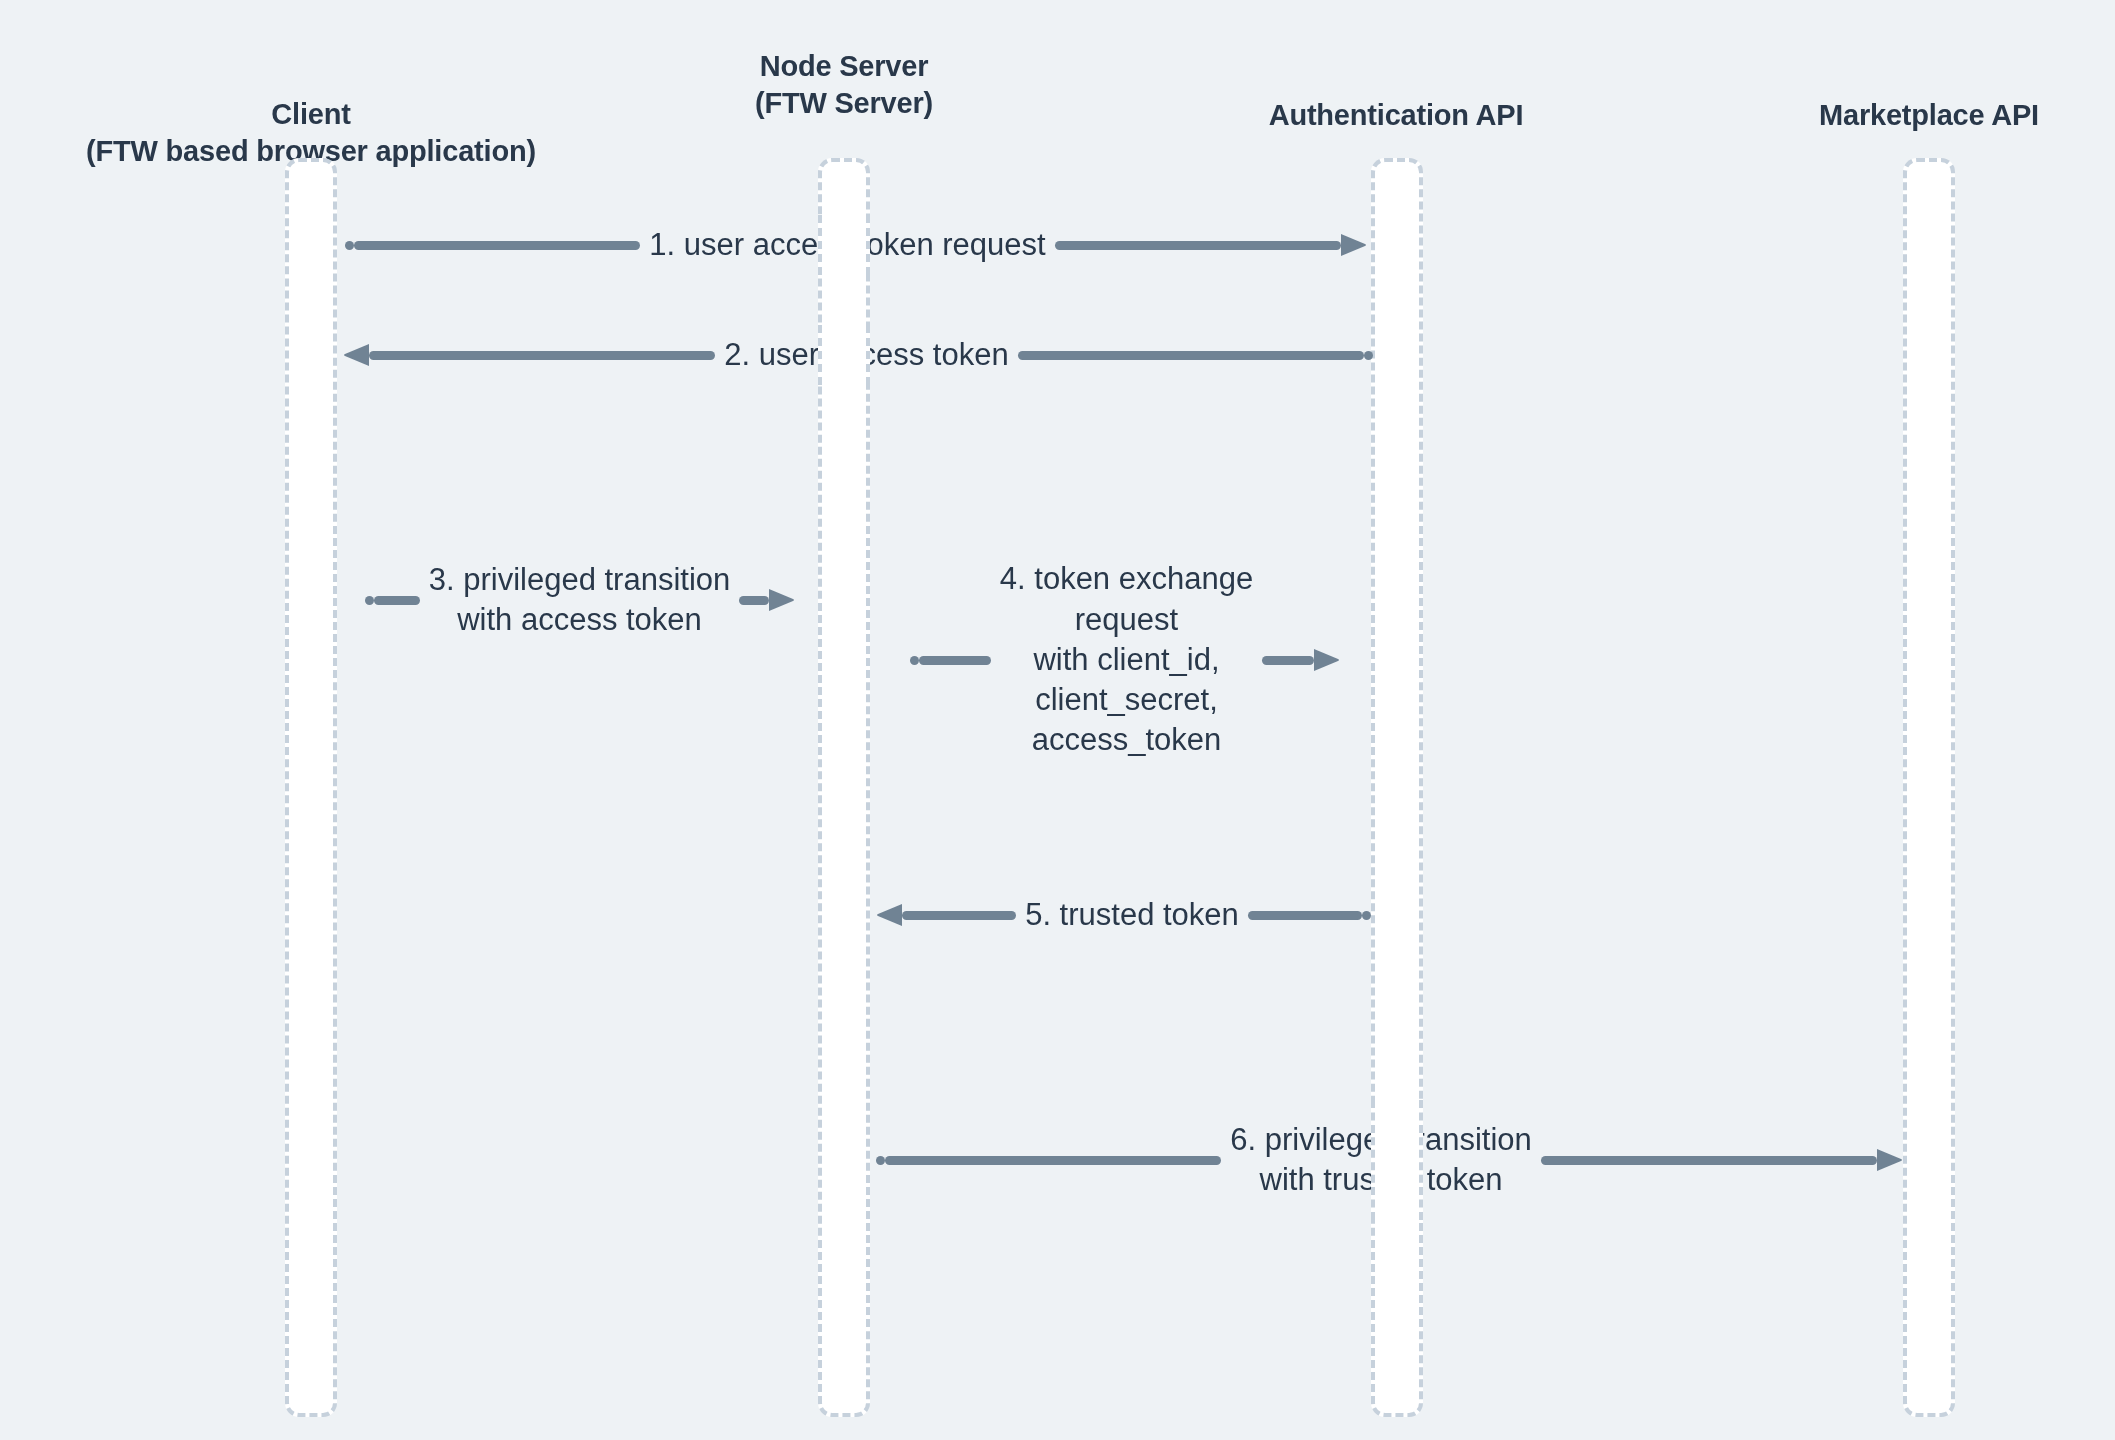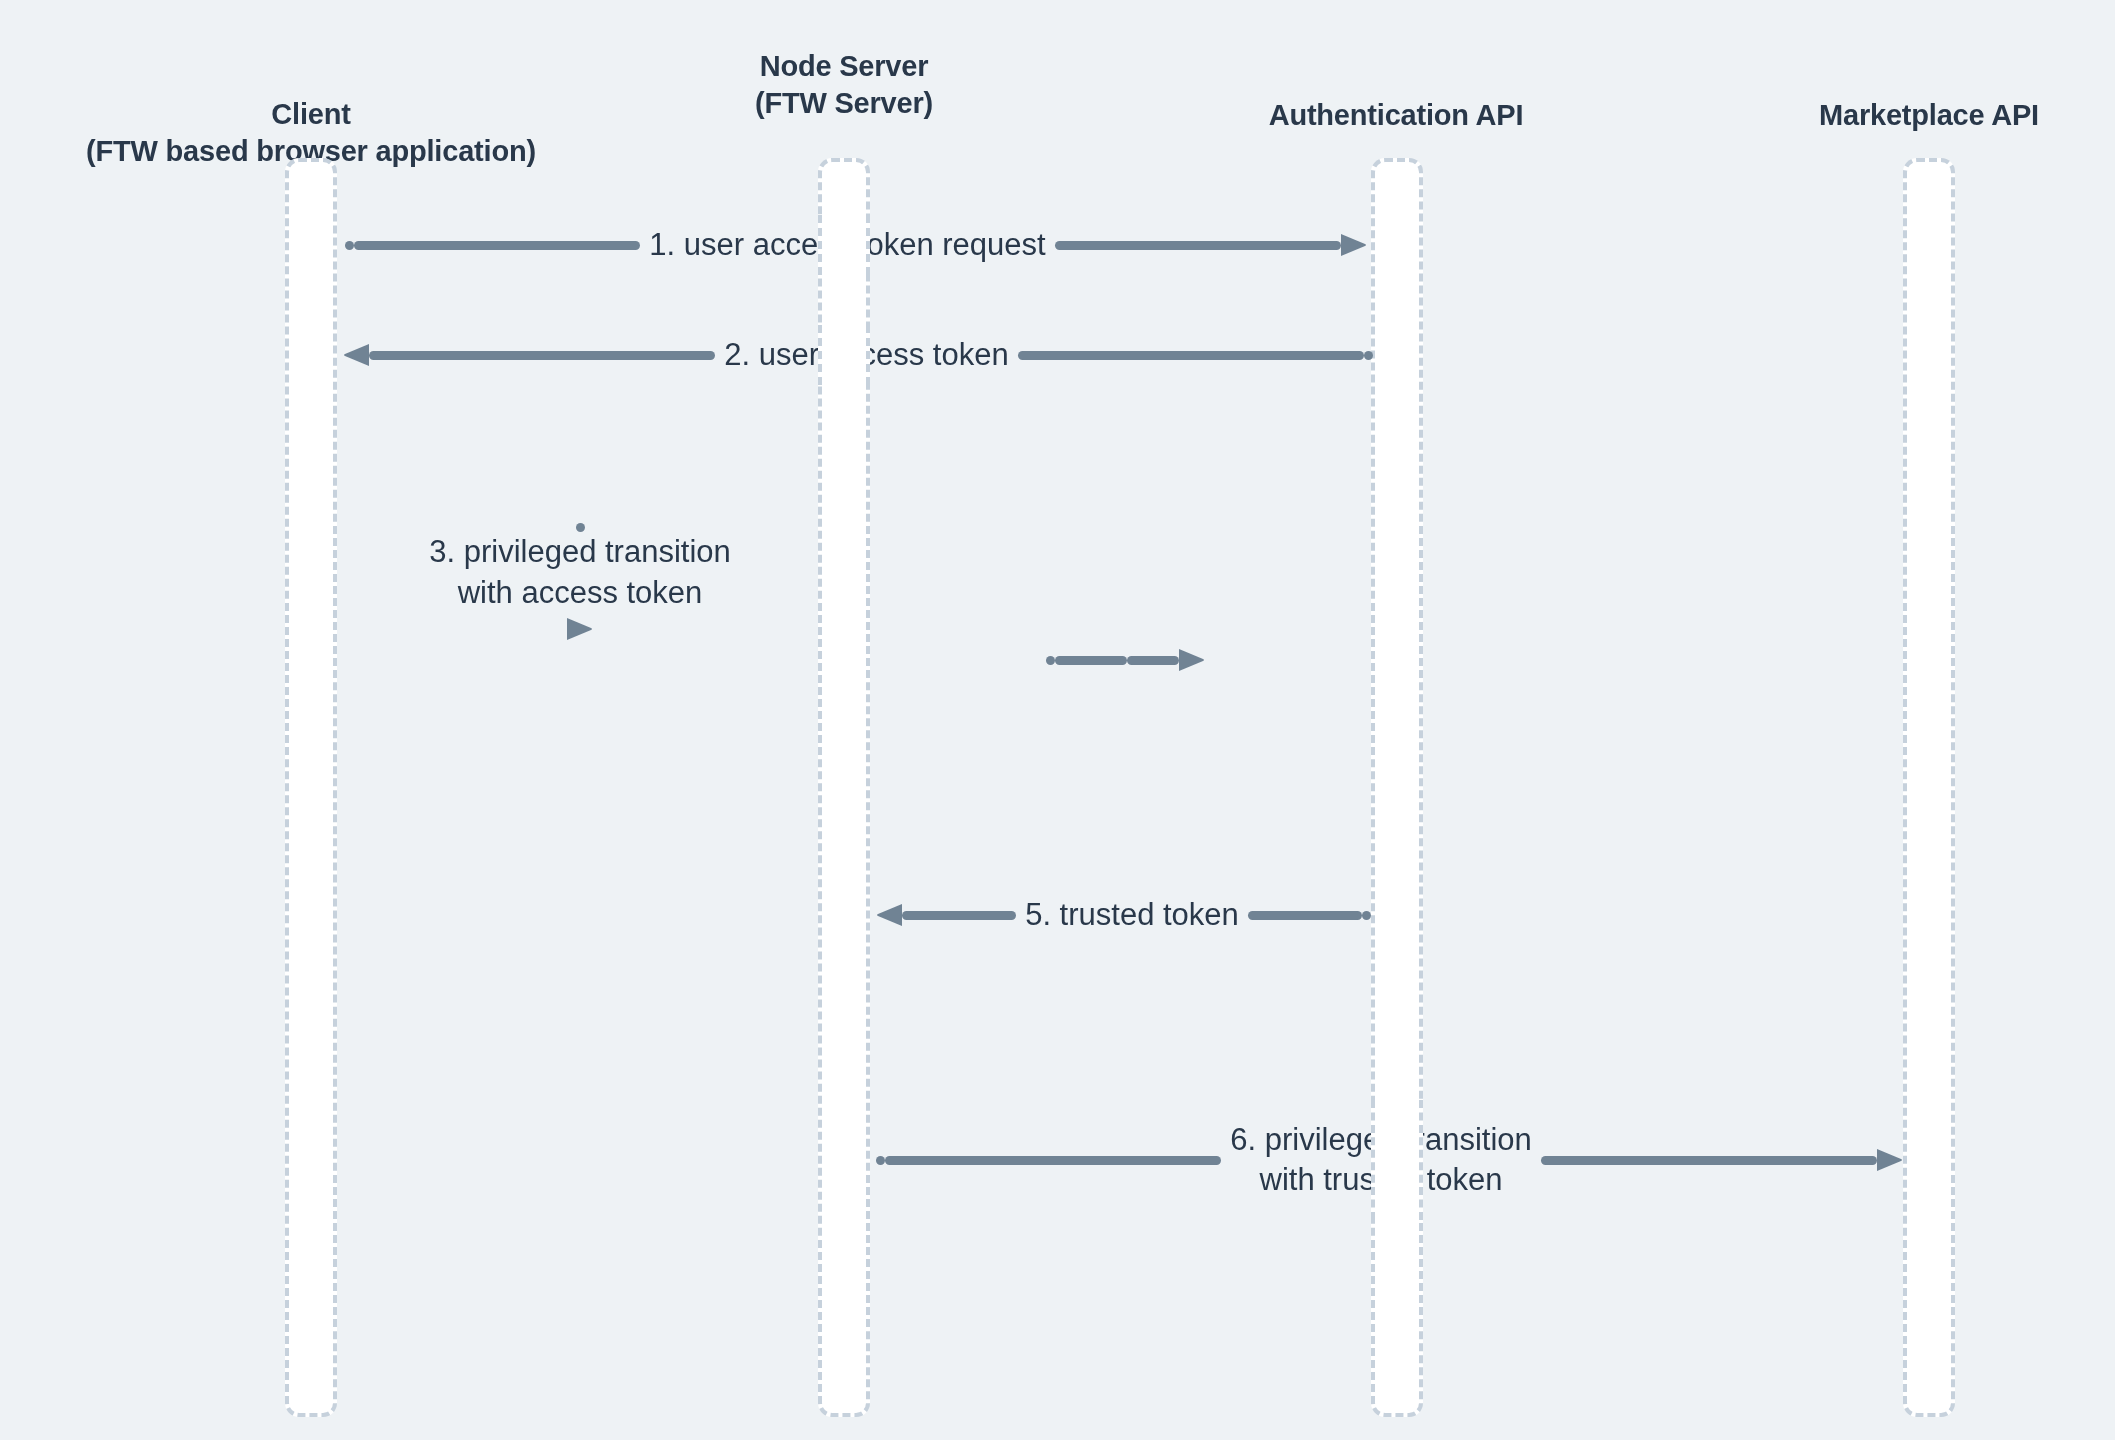--- a/index.html
+++ b/index.html
@@ -100,36 +100,41 @@
       <svg width="26" height="32" viewBox="0 0 26 32">
           <path d="M26 5 L2 15 Q0 16 2 17 L26 27 Z" fill="#708394"></path>
         </svg>
     </span>
     <span class="seg"></span>
     <span class="msg-text">2. user access token</span>
     <span class="seg"></span>
     <span class="tailcap"></span>
   </div>
 
-  <div class="msg" style="left:345px;top:524px;width:470px;height:120px;flex-direction:column;">
+  <div class="msg" style="left:345px;top:540px;width:470px;height:120px;">
     <span class="tailcap"></span>
     <span class="seg" style="max-width:46px;"></span>
     <span class="msg-text">3. privileged transition
 with access token</span>
     <span class="seg" style="max-width:30px;"></span>
     <span class="head">
       <svg width="26" height="32" viewBox="0 0 26 32">
           <path d="M0 5 L24 15 Q26 16 24 17 L0 27 Z" fill="#708394"></path>
         </svg>
     </span>
   </div>
 
   <div class="msg" style="left:880px;top:535px;width:490px;height:250px;">
     <span class="tailcap"></span>
     <span class="seg" style="max-width:72px;"></span>
+    <span class="msg-text">4. token exchange
+request
+with client_id,
+client_secret,
+access_token</span>
     <span class="seg" style="max-width:52px;"></span>
     <span class="head">
       <svg width="26" height="32" viewBox="0 0 26 32">
           <path d="M0 5 L24 15 Q26 16 24 17 L0 27 Z" fill="#708394"></path>
         </svg>
     </span>
   </div>
 
   <div class="msg" style="left:876px;top:885px;width:495px;height:60px;">
     <span class="head">

